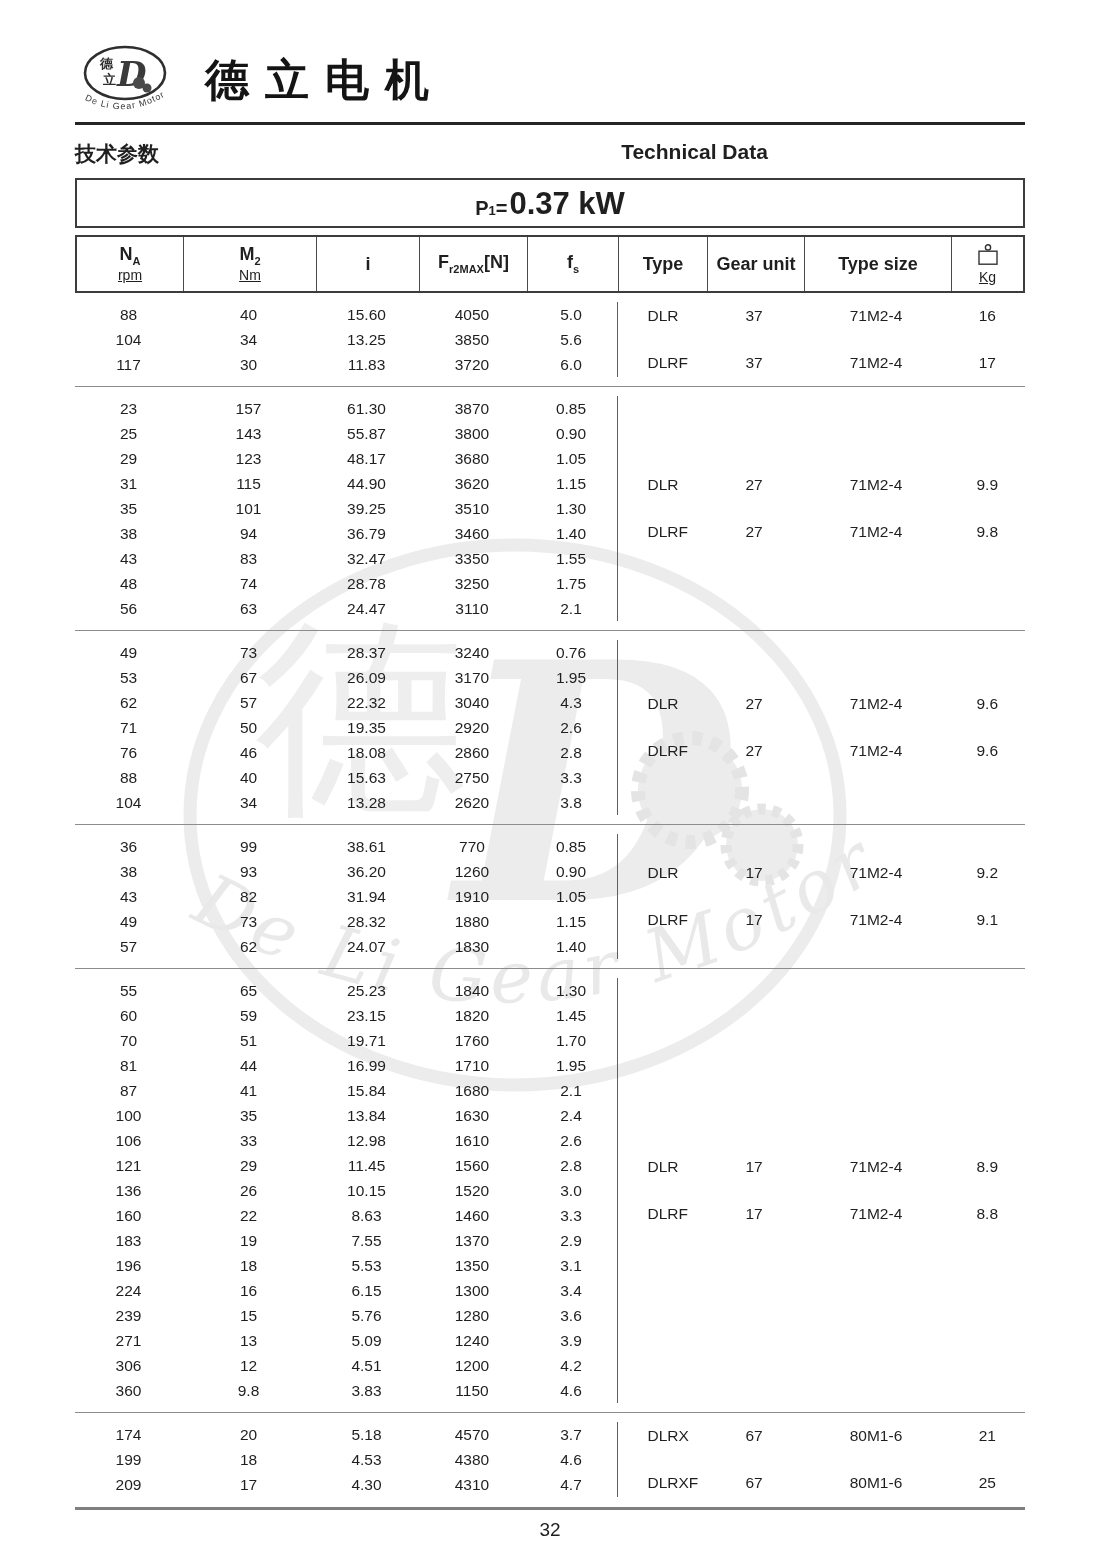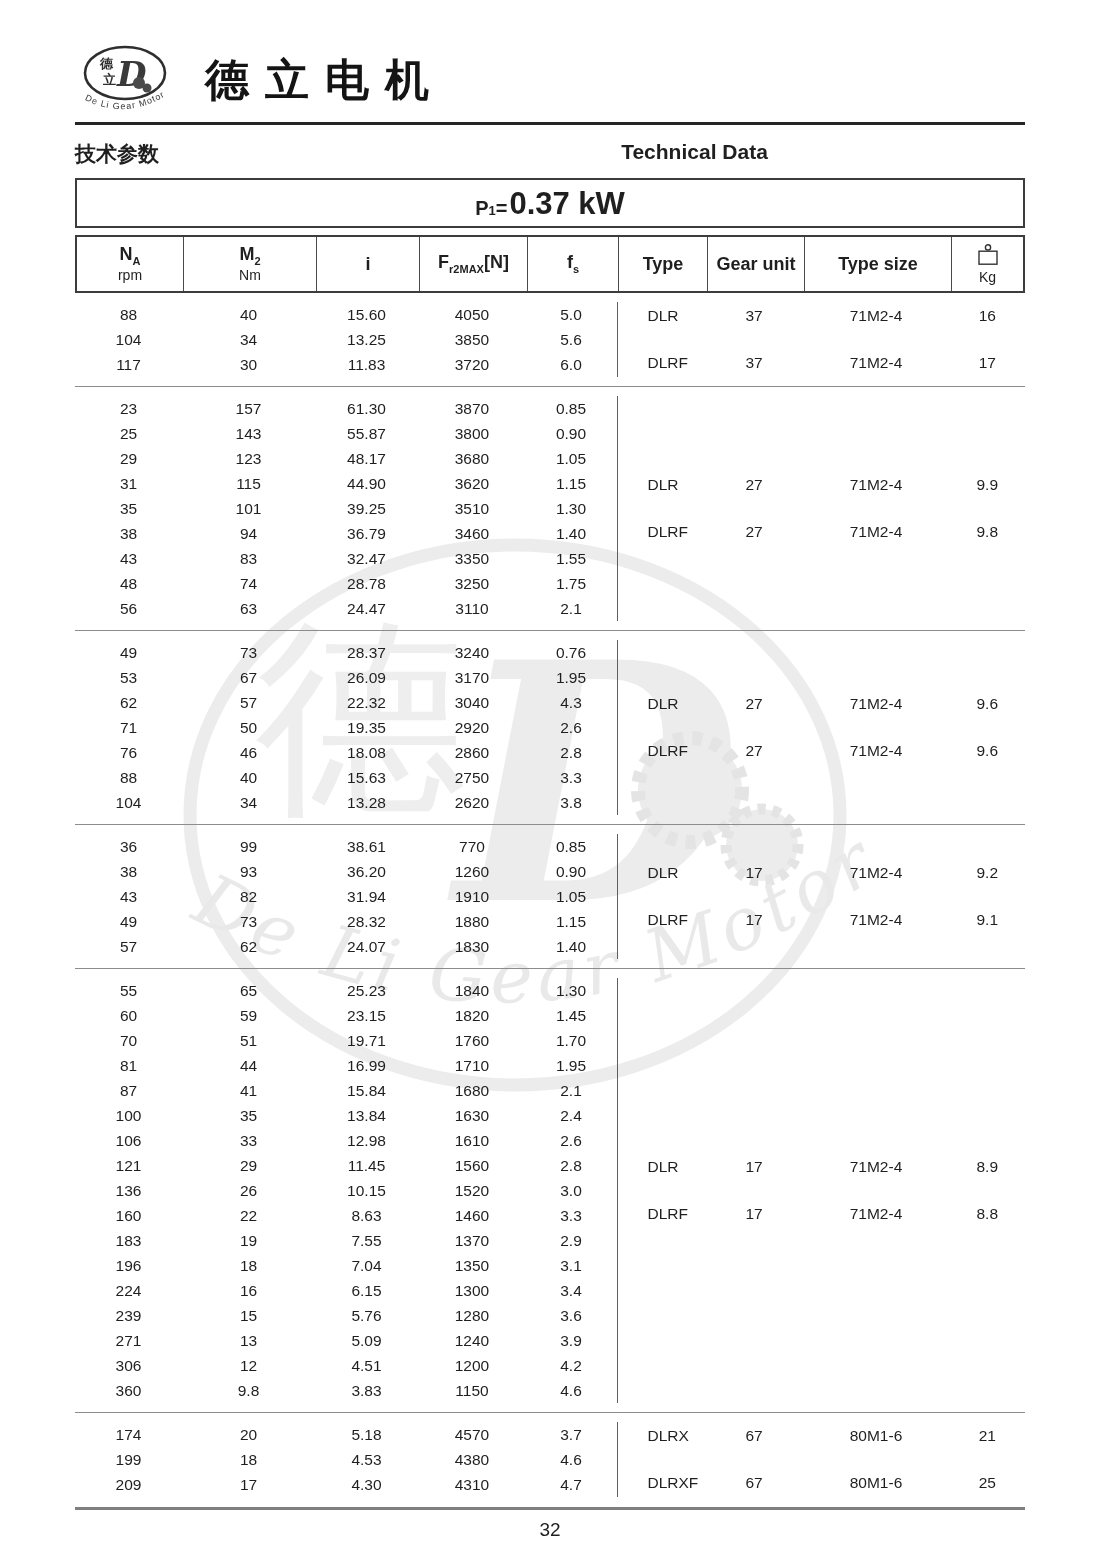--- a/index.html
+++ b/index.html
@@ -28,21 +28,21 @@
   .p-pre{font-size:20px;font-weight:bold;line-height:1;}
   .p-sub{font-size:13px;font-weight:bold;}
   .p-val{font-size:31px;font-weight:bold;line-height:0.9;margin-left:2px;}
 
   .thead{margin-top:7px;height:58px;border:2px solid #3c3c3c;box-sizing:border-box;display:grid;
          grid-template-columns:107px 133px 103px 108px 91px 89px 97px 147px 1fr;}
   .th{border-right:1.5px solid #4a4a4a;display:flex;flex-direction:column;align-items:center;justify-content:center;gap:1px;text-align:right;}
   .th:last-child{border-right:none;}
   .th-main{font-size:18px;font-weight:bold;line-height:1.05;}
   .th-main sub{font-size:11px;font-weight:bold;}
-  .th-unit{font-size:14px;font-weight:normal;line-height:1.05;}
+  .th-unit{font-size:14px;font-weight:normal;line-height:1.05;text-decoration:underline;}
   .th-kg svg{display:block;margin-bottom:1px;}
 
   .tbody{position:relative;}
   .block{display:flex;padding:9px 0;}
   .block-left{width:541.5px;flex:0 0 auto;}
   .block-right{flex:1;border-left:1.6px solid #5f5f5f;display:flex;flex-direction:column;justify-content:center;gap:22px;}
   .trow{display:grid;grid-template-columns:107px 133px 103px 108px 90px;height:25px;align-items:center;}
   .tcell{text-align:center;font-size:15.5px;}
   .tprow{display:grid;grid-template-columns:88px 97px 147px 1fr;height:25px;align-items:center;font-size:15.5px;}
   .tp-name{text-align:left;padding-left:30px;}
@@ -457,21 +457,21 @@
             <div class="trow">
               <div class="tcell">183</div>
               <div class="tcell">19</div>
               <div class="tcell">7.55</div>
               <div class="tcell">1370</div>
               <div class="tcell">2.9</div>
             </div>
             <div class="trow">
               <div class="tcell">196</div>
               <div class="tcell">18</div>
-              <div class="tcell">7.04</div>
+              <div class="tcell">5.53</div>
               <div class="tcell">1350</div>
               <div class="tcell">3.1</div>
             </div>
             <div class="trow">
               <div class="tcell">224</div>
               <div class="tcell">16</div>
               <div class="tcell">6.15</div>
               <div class="tcell">1300</div>
               <div class="tcell">3.4</div>
             </div>

